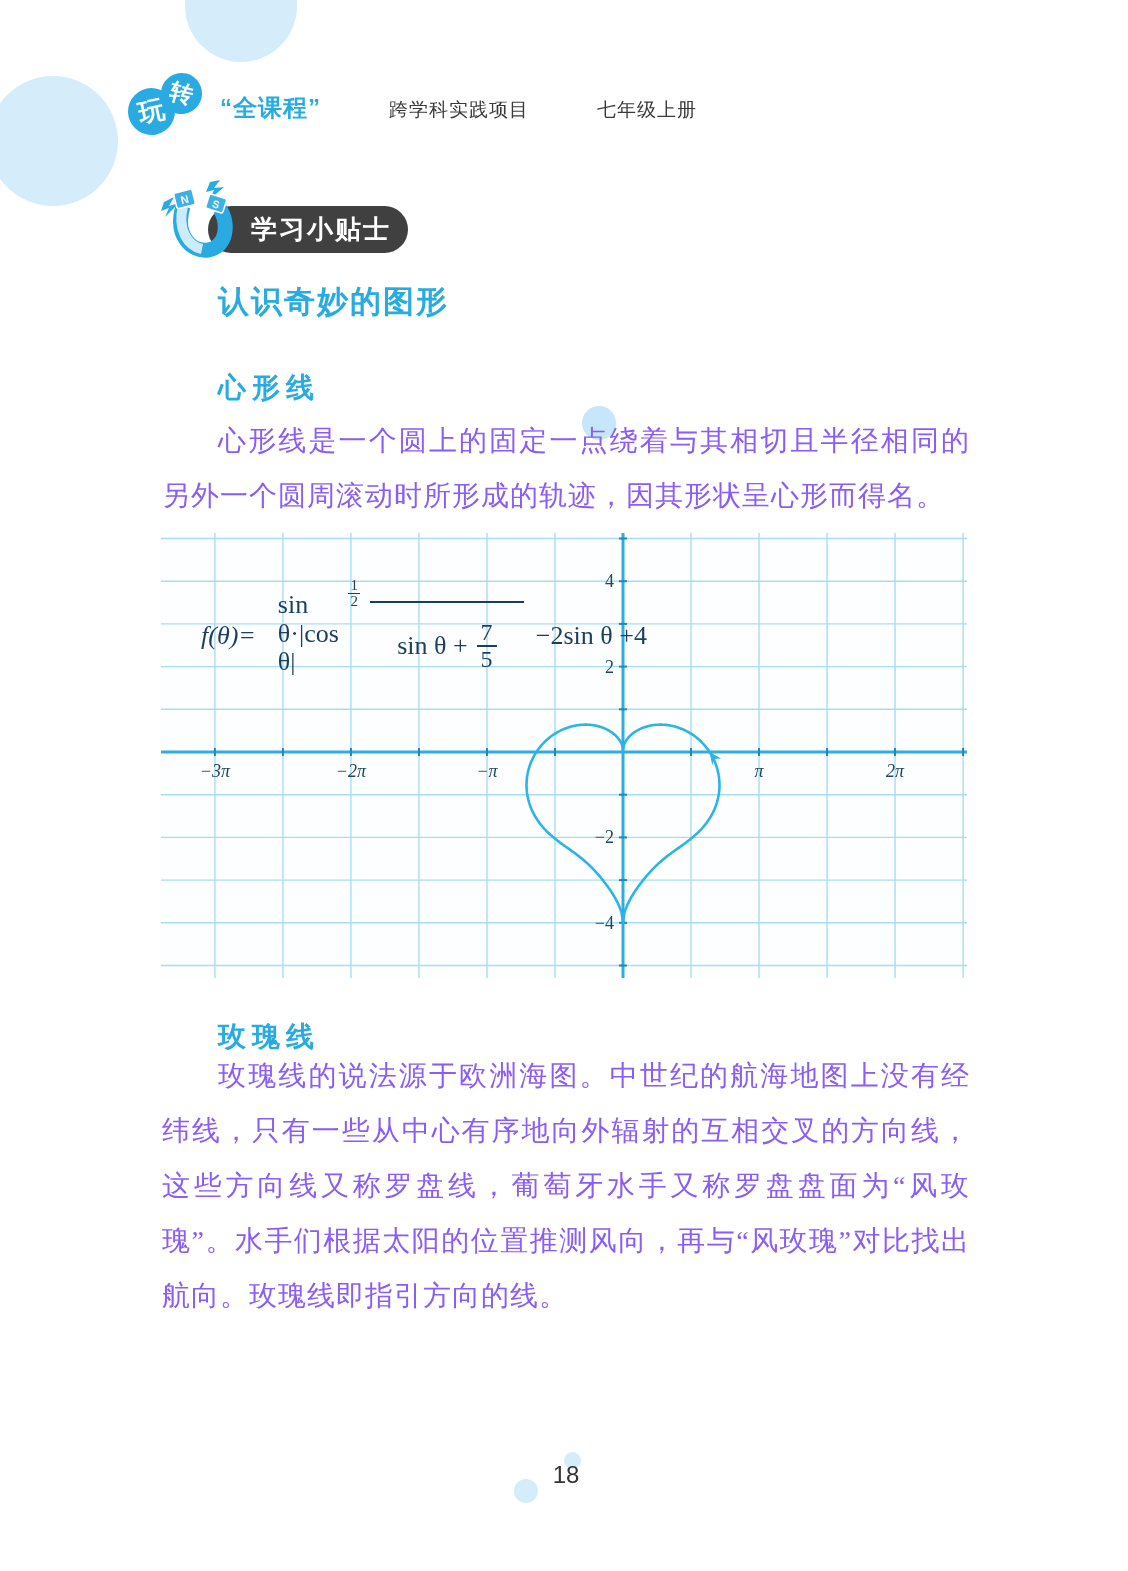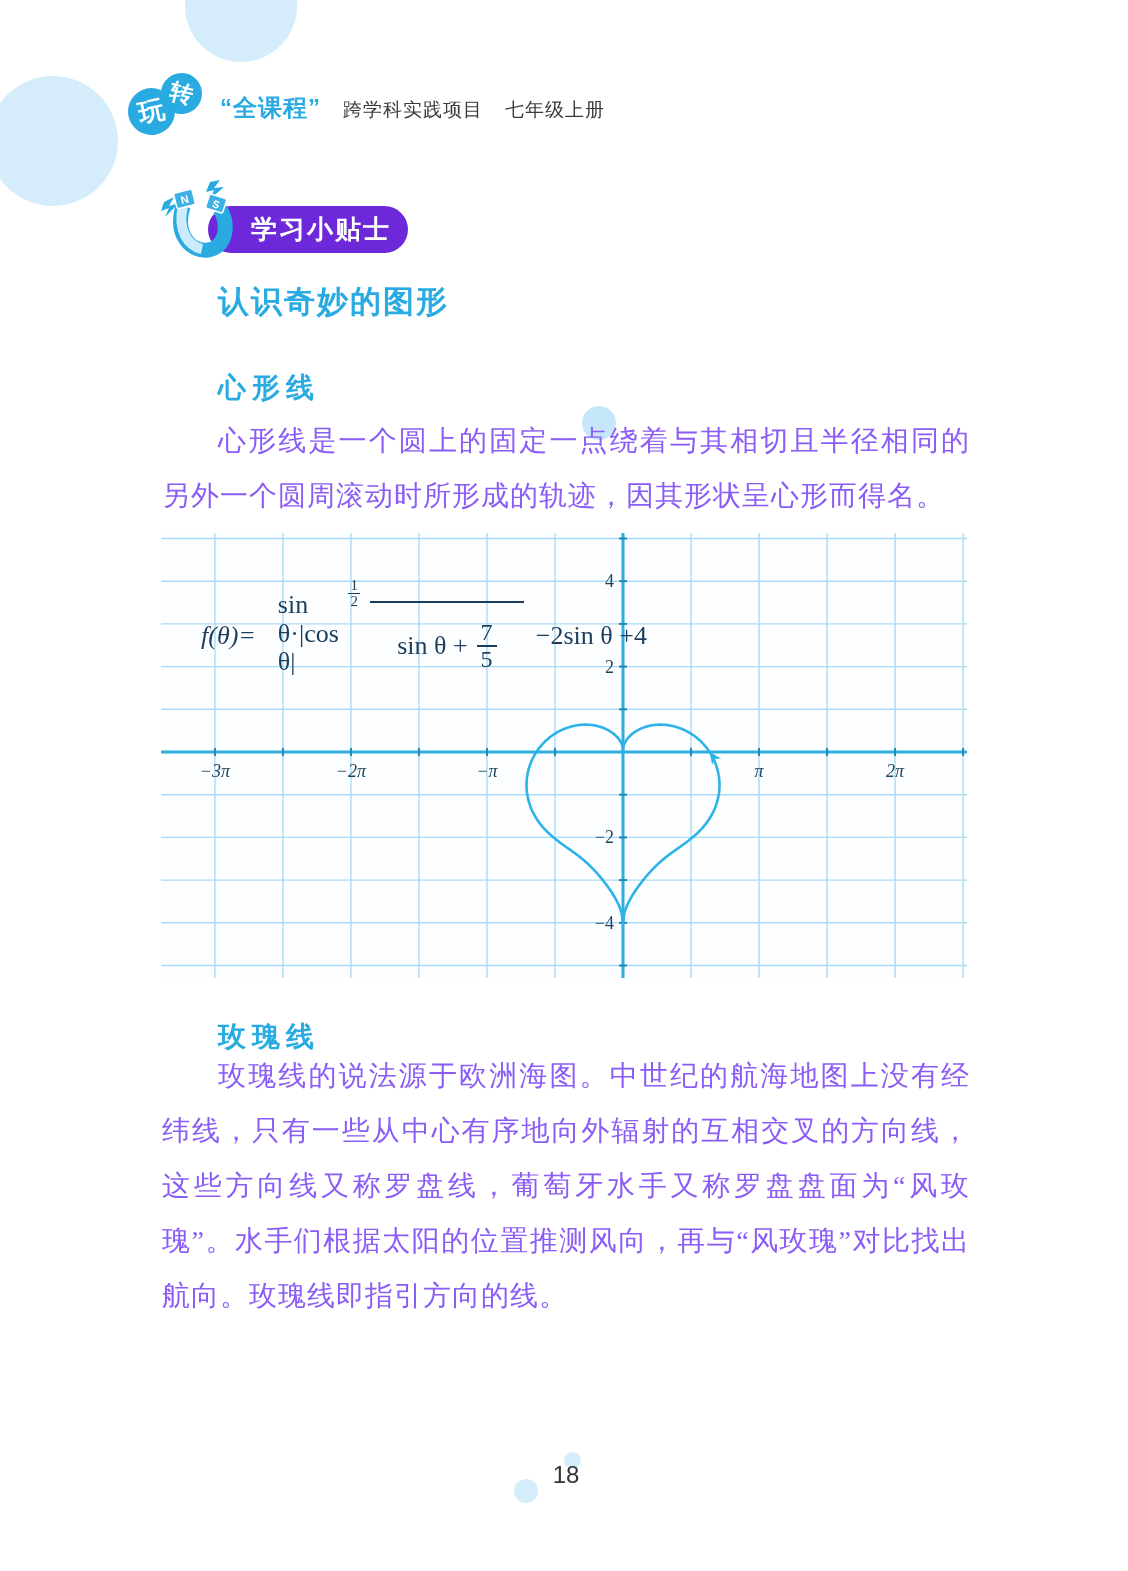--- a/index.html
+++ b/index.html
@@ -15,27 +15,27 @@
   .circle-foot-lg { left:514px; top:1479px; width:24px; height:24px; }
 
   
   .logo { position:absolute; left:128px; top:73px; width:80px; height:64px; }
   .logo-dot { position:absolute; border-radius:50%; background:#29abe2; color:#fff;
               display:flex; align-items:center; justify-content:center;
               font-family:"Liberation Sans","DejaVu Sans",sans-serif; font-weight:bold; }
   .logo-wan   { left:0;  top:15px; width:47px; height:47px; font-size:26px; transform:rotate(-12deg); }
   .logo-zhuan { left:33px; top:0;  width:41px; height:41px; font-size:23px; transform:rotate(14deg); }
   .header-row { position:absolute; left:220px; top:92px; display:flex; align-items:baseline;
-                font-family:"Liberation Sans","DejaVu Sans",sans-serif; }
+                font-family:"Liberation Sans","DejaVu Sans",sans-serif;gap:46px; }
   .brand { color:#29abe2; font-weight:bold; font-size:24px; letter-spacing:1px; }
   .hdr-sub { color:#3a3a3a; font-size:19px; margin-left:22px; letter-spacing:1px; }
 
   
   .tip-row { position:absolute; left:152px; top:180px; height:84px; }
-  .pill { position:absolute; left:56px; top:26px; width:200px; height:47px; background:#6d28d9;
+  .pill { position:absolute; left:56px; top:26px; width:200px; height:47px; background:#404040;
           border-radius:24px; color:#fff; font-family:"Liberation Sans","DejaVu Sans",sans-serif;
           font-weight:bold; font-size:26px; letter-spacing:2px;
           display:flex; align-items:center; justify-content:center; padding-left:26px; }
   .magnet { position:absolute; left:-2px; top:0; width:104px; height:84px; }
 
   
   .title { position:absolute; left:218px; top:281px; color:#29abe2; font-size:31px; font-weight:bold;
            letter-spacing:2px; font-family:"Liberation Sans","DejaVu Sans",sans-serif; }
   .h2 { position:absolute; color:#29abe2; font-size:28px; font-weight:bold; letter-spacing:6px;
         font-family:"Liberation Sans","DejaVu Sans",sans-serif; }

